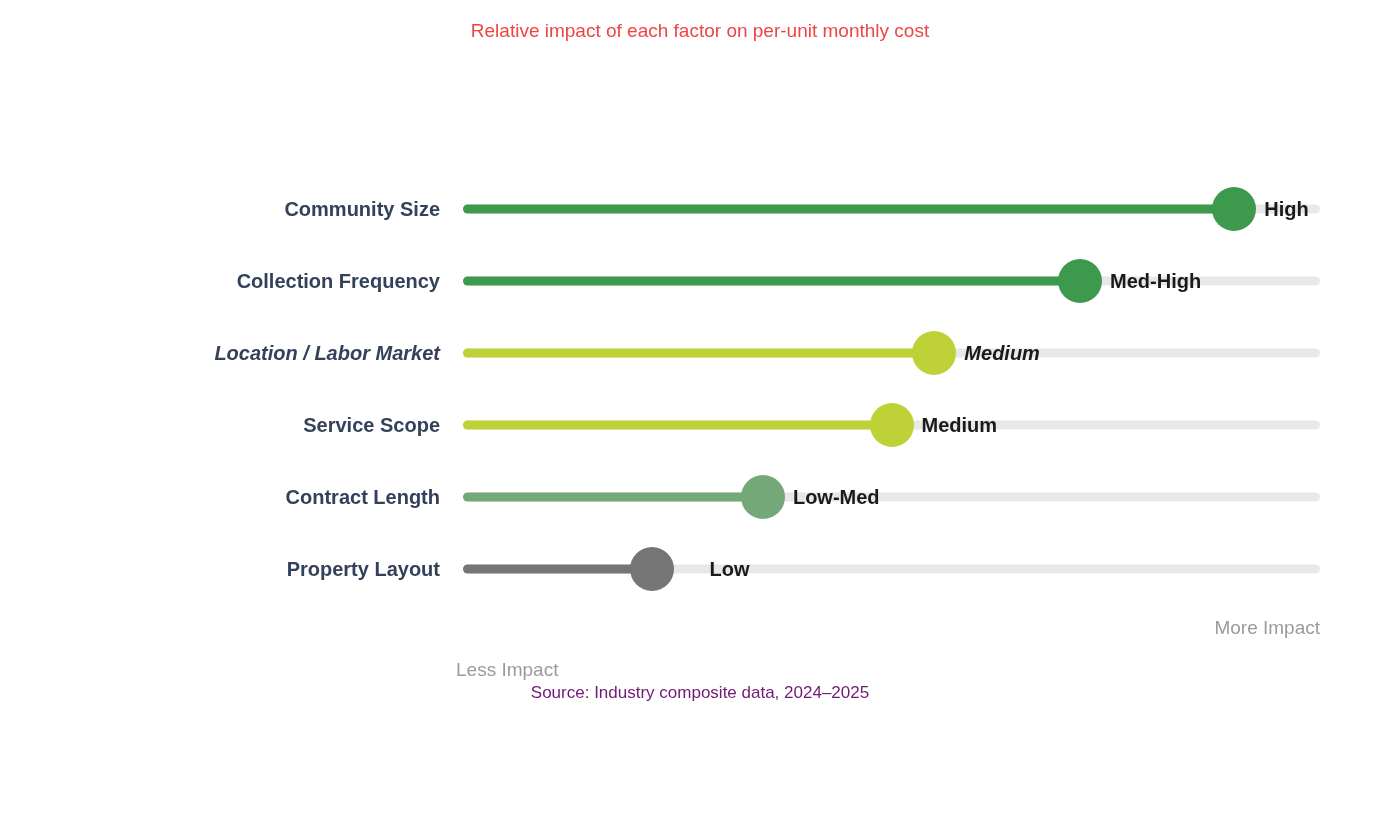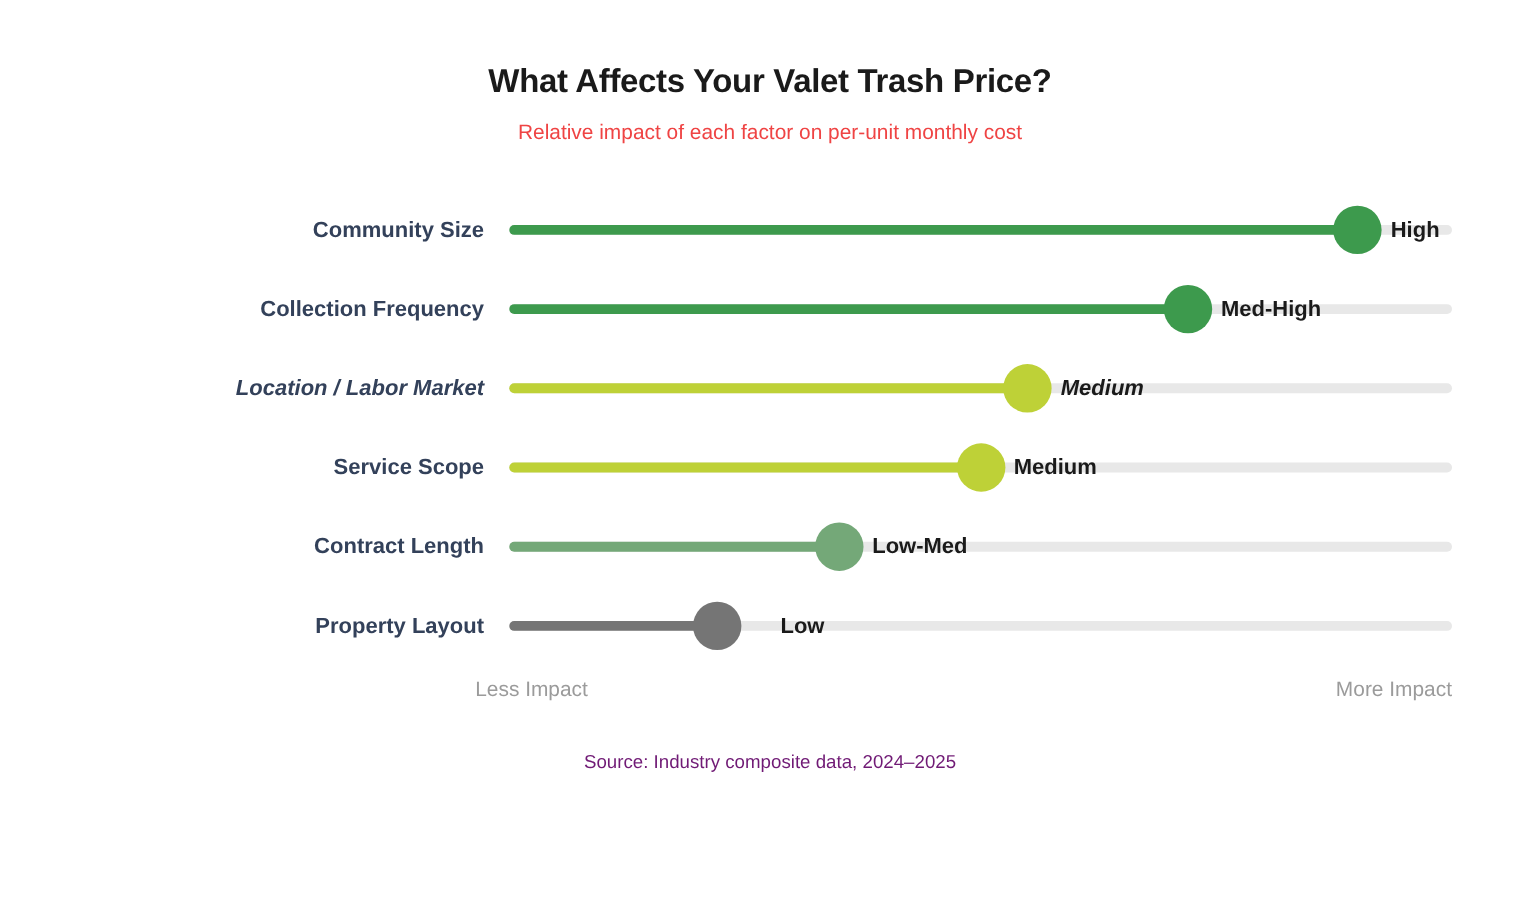--- a/index.html
+++ b/index.html
@@ -125,42 +125,41 @@
     height: 26px;
   }
   .axis-hint {
     position: absolute;
     top: 0;
     font-size: 19px;
     color: #9b9b9b;
     white-space: nowrap;
     line-height: 1.0;
   }
-  .axis-hint.left  { left: 432px; }
+  .axis-hint.left  { left: 456px; margin-top: 42px; }
   .axis-hint.right { left: 1320px; transform: translateX(-100%); }
 
   
   .source-note {
     position: absolute;
     top: 684px;
     left: 0;
     width: 1400px;
     text-align: center;
     font-size: 17px;
     color: #701a75;
     line-height: 1.0;
   }
 </style>
 </head>
 <body>
 
 <div class="chart-canvas">
 
   <div class="chart-header">
-    <h1 class="chart-title">What Affects Your Valet Trash Price?</h1>
     <p class="chart-subtitle">Relative impact of each factor on per-unit monthly cost</p>
   </div>
 
   <div class="plot-area">
       <div class="lolli-row" style="top: 0px;">
         <span class="row-label">Community Size</span>
         <div class="track-bg" style="background: rgb(232, 232, 232);"></div>
         <div class="track-fill" style="width: 771.3px; background: rgb(61, 154, 77);"></div>
         <div class="dot" style="left: 1234.3px; background: rgb(61, 154, 77);"></div>
         <span class="value-label" style="left: 1264.3px;">High</span>

